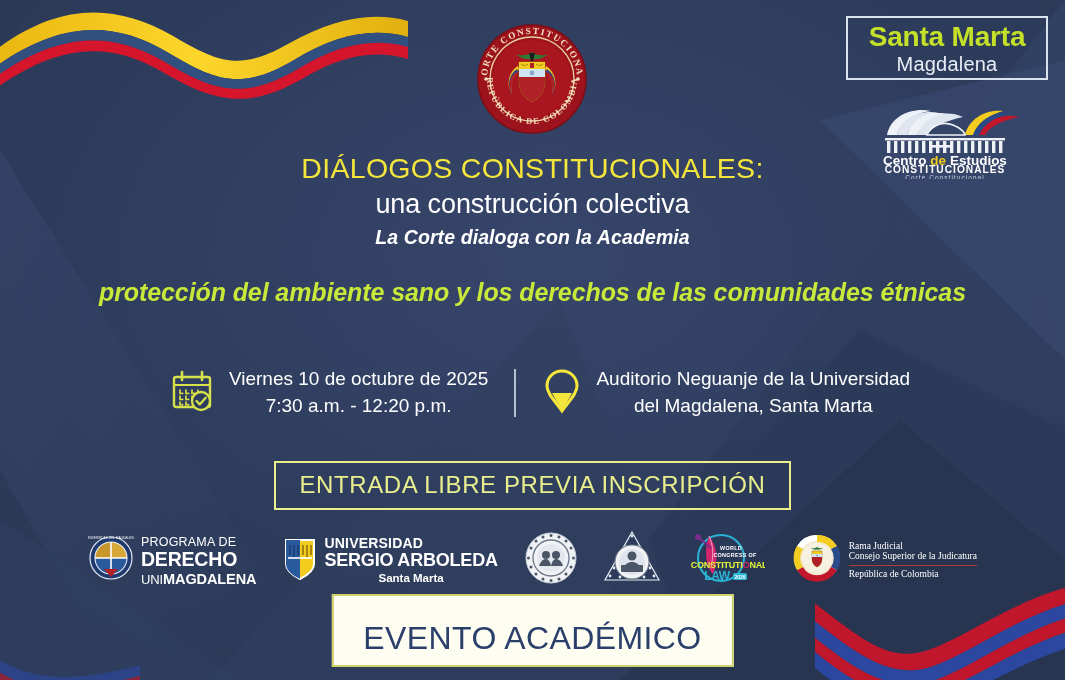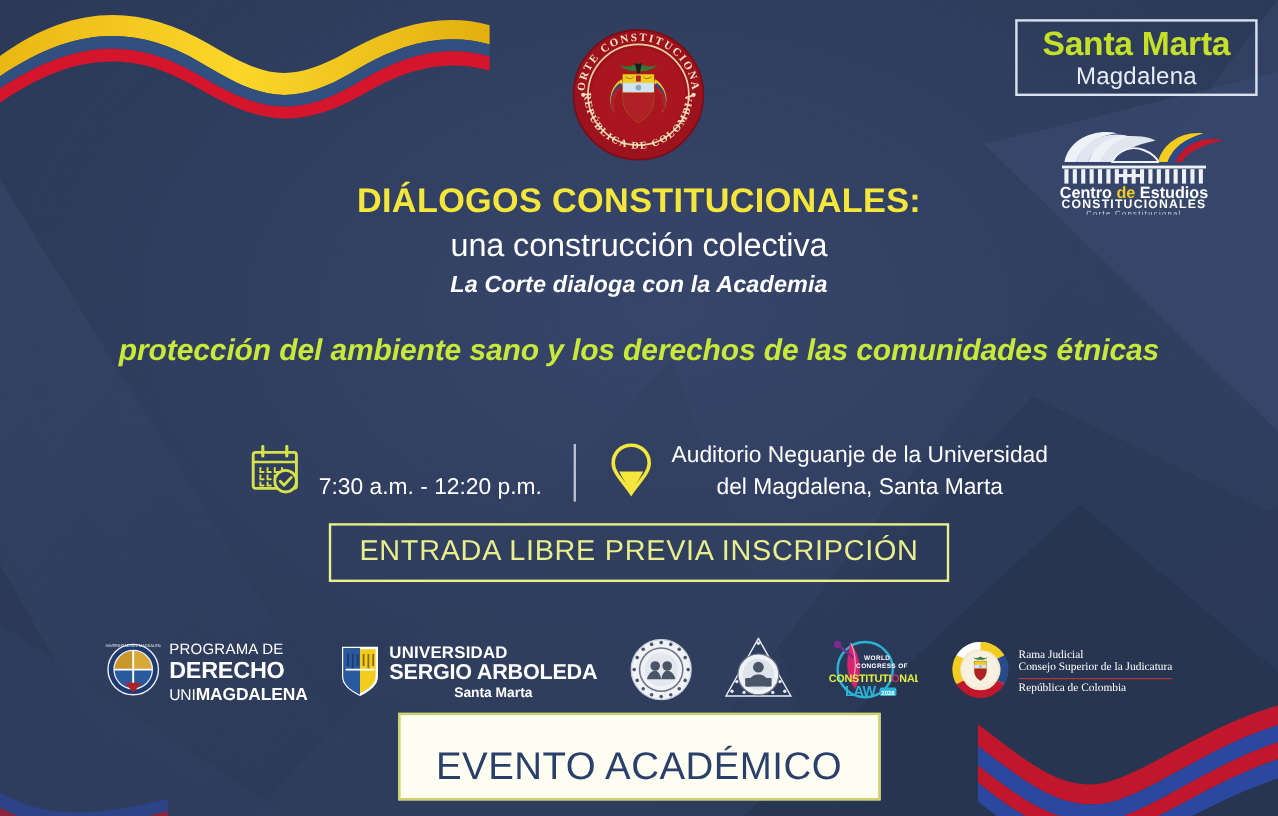--- a/index.html
+++ b/index.html
@@ -42,21 +42,21 @@
     font-size:28px; font-weight:bold; color:#c4e028; letter-spacing:-0.2px;
   }
   #santa-marta-badge .sm-sub {
     font-size:20px; color:#e8edf5; margin-top:3px; letter-spacing:.2px;
   }
   #cec-logo { position:absolute; right:44px; top:95px; width:152px; height:84px; }
 
   
   #headline { position:absolute; left:0; right:0; top:152px; text-align:center; }
   #title-main {
-    font-size:28.5px; font-weight:bold; color:#f5e63c; letter-spacing:.3px;
+    font-size:28.5px; font-weight:normal; color:#f5e63c; letter-spacing:.3px;
   }
   #title-sub {
     font-size:27px; color:#ffffff; margin-top:4px; letter-spacing:-0.1px;
   }
   #title-tagline {
     font-size:19.5px; color:#ffffff; font-style:italic; font-weight:bold;
     margin-top:6px; letter-spacing:.1px;
   }
 
   
@@ -74,21 +74,21 @@
   }
   .info-item { display:flex; align-items:center; gap:14px; }
   .info-text { color:#ffffff; font-size:19px; line-height:1.42; text-align:center; }
   #info-divider {
     width:2px; height:48px; background:#cfd7e4; margin:0 26px; opacity:.85;
   }
   #date-block { padding-left:14px; }
 
   
   #entrada-box {
-    position:absolute; left:50%; transform:translateX(-50%); top:436px;
+    position:absolute; left:50%; transform:translateX(-50%); top:461px;
     border:2px solid #e9ef8c;
     padding:8px 24px 9px;
     color:#e9ef8c; font-size:24px; letter-spacing:.6px; white-space:nowrap;
   }
 
   
   #sponsors {
     position:absolute; left:0; right:0; top:524px; height:72px;
     display:flex; align-items:center; justify-content:center; gap:27px;
   }
@@ -308,21 +308,21 @@
               <path d="M17,28 v3.4 h2.6"></path>
             <path d="M23,28 v3.4 h2.6"></path>
             <path d="M11,34 v2.6 h2.6"></path>
               <path d="M17,34 v2.6 h2.6"></path>
           </g>
           <circle cx="32" cy="33" r="9" fill="#2e3c5c" stroke="#d7e24a" stroke-width="2.3"></circle>
           <path d="M27.5,33 l3.2,3.4 l6,-6.6" fill="none" stroke="#d7e24a" stroke-width="2.3" stroke-linecap="round" stroke-linejoin="round"></path>
         </svg>
       </span>
       <span class="info-text">
-        <br>
+        <span>Viernes 10 de octubre de 2025</span><br>
         <span>7:30 a.m. - 12:20 p.m.</span>
       </span>
     </div>
 
     <div id="info-divider"></div>
 
     <div class="info-item">
       <span>
         <svg width="40" height="50" viewBox="0 0 40 50">
           <path d="M20,5 C11,5 5,12 5,20 C5,28 14,36 20,45 C26,36 35,28 35,20 C35,12 29,5 20,5 Z" fill="none" stroke="#f5e63c" stroke-width="3"></path>

